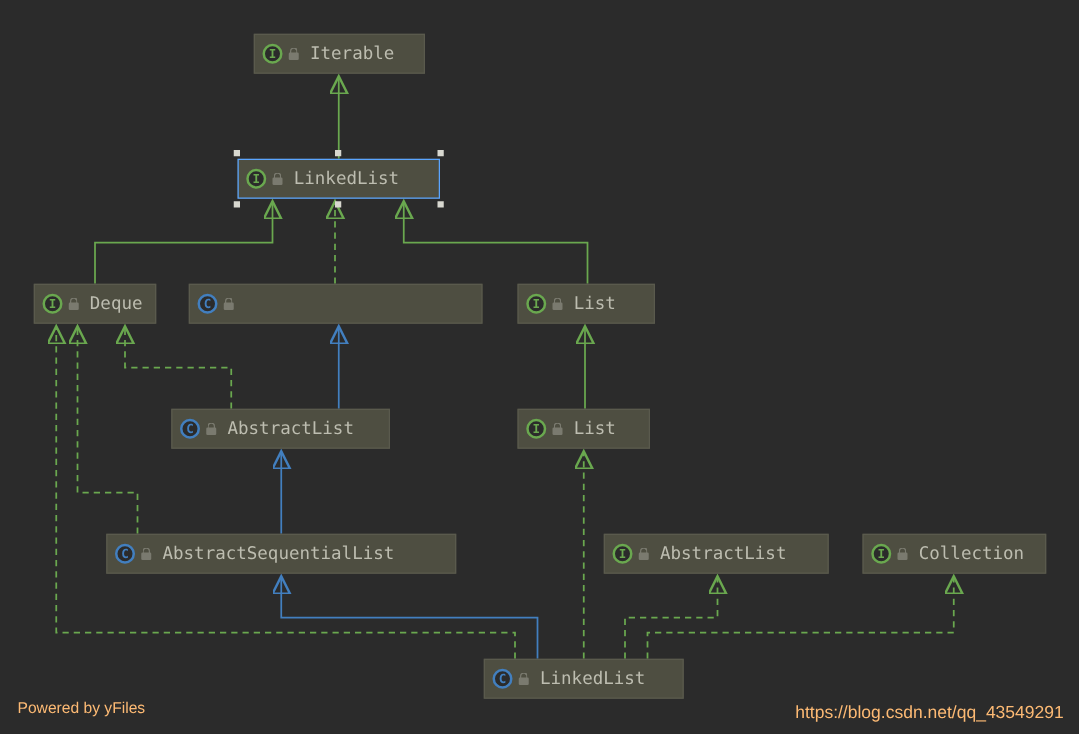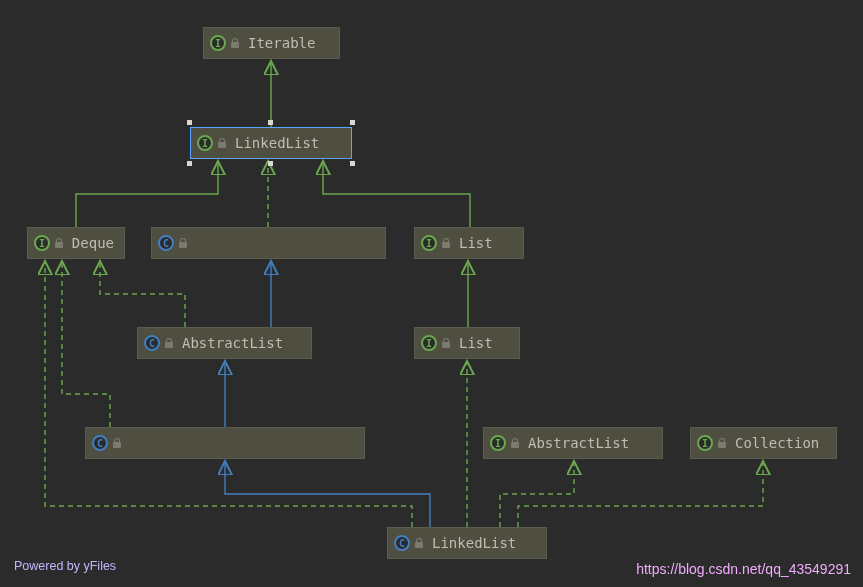--- a/index.html
+++ b/index.html
@@ -95,29 +95,29 @@
     width: 8px;
     height: 6px;
     background: #7a7a6f;
     border-radius: 1px;
   }
   .nodelabel { white-space: nowrap; }
   .watermark {
     position: absolute;
     left: 14px;
     bottom: 14px;
-    color: #c4b5fd;
+    color: #fdba74;
     font-family: Arial, sans-serif;
     font-size: 12.5px;
   }
   .urllabel {
     position: absolute;
     right: 12px;
     bottom: 10px;
-    color: #f0abfc;
+    color: #fdba74;
     font-family: Arial, sans-serif;
     font-size: 14px;
   }
 </style>
 </head>
 <body>
 
 <div class="diagram">
 
 <svg class="edges">
@@ -205,20 +205,21 @@
 
 <div class="node" style="left:414px; top:327px; width:106px;">
   <span class="icon interface">I</span>
   <span class="lock"></span>
   <span class="nodelabel">List</span>
 </div>
 
 <div class="node" style="left:85px; top:427px; width:280px;">
   <span class="icon class">C</span>
   <span class="lock"></span>
+  <span class="nodelabel">AbstractSequentialList</span>
 </div>
 
 <div class="node" style="left:483px; top:427px; width:180px;">
   <span class="icon interface">I</span>
   <span class="lock"></span>
   <span class="nodelabel">AbstractList</span>
 </div>
 
 <div class="node" style="left:690px; top:427px; width:147px;">
   <span class="icon interface">I</span>

